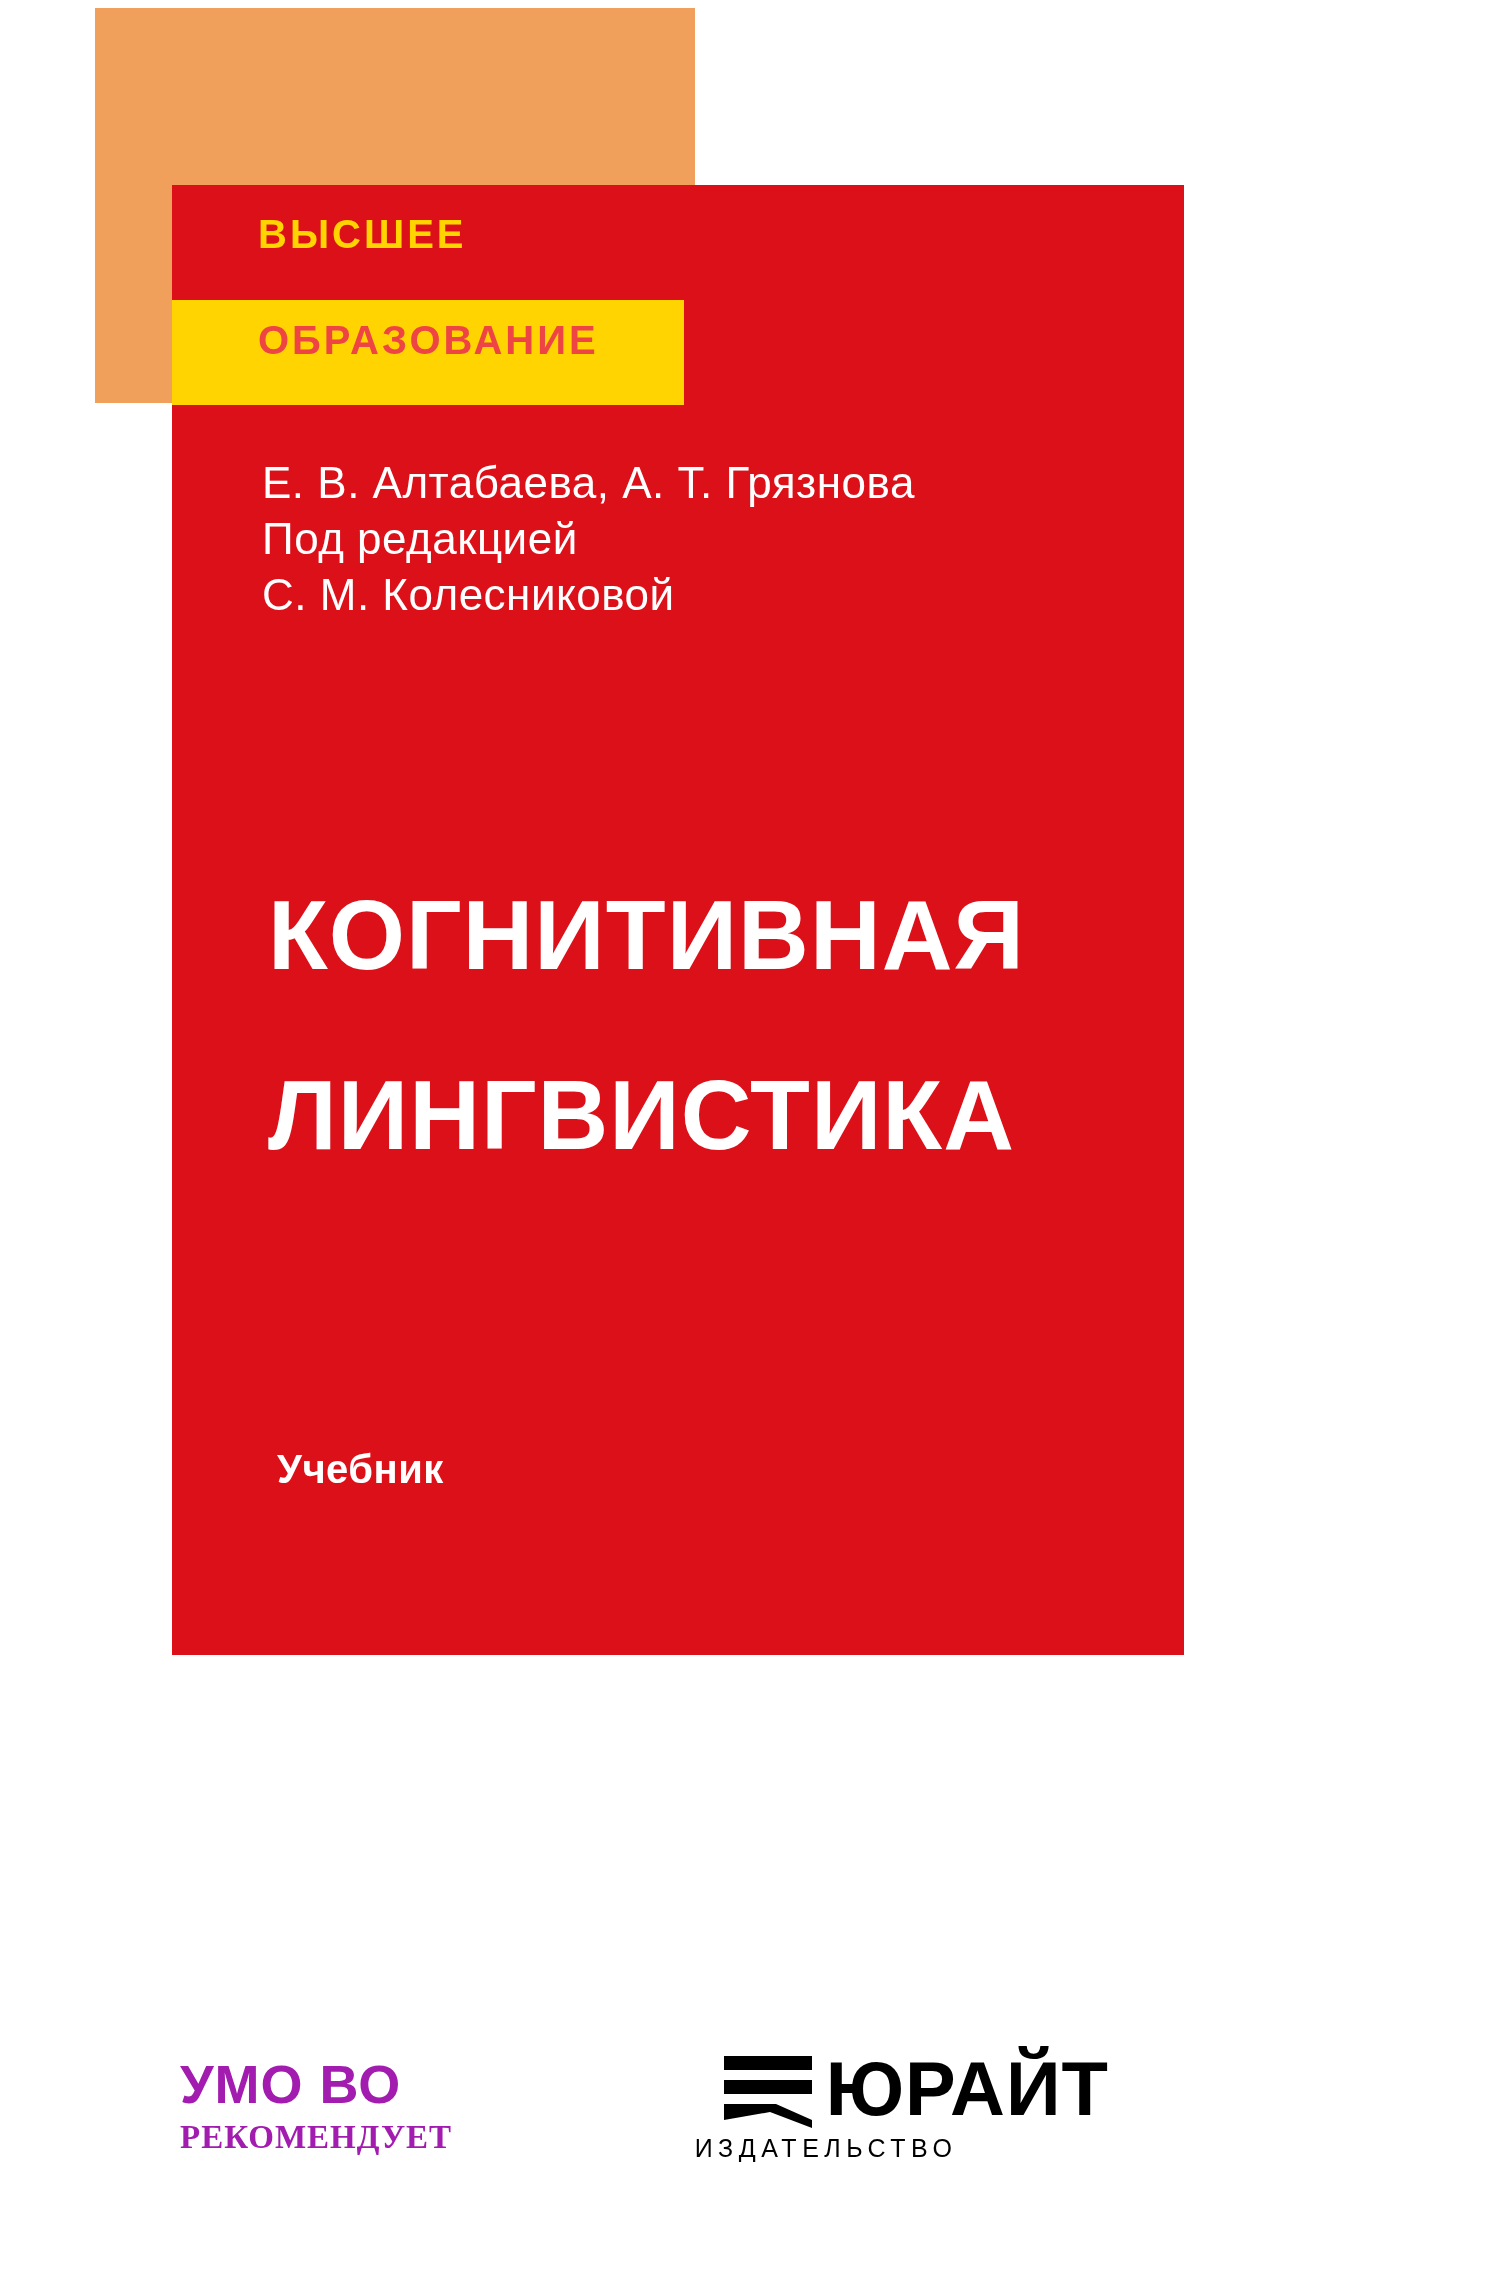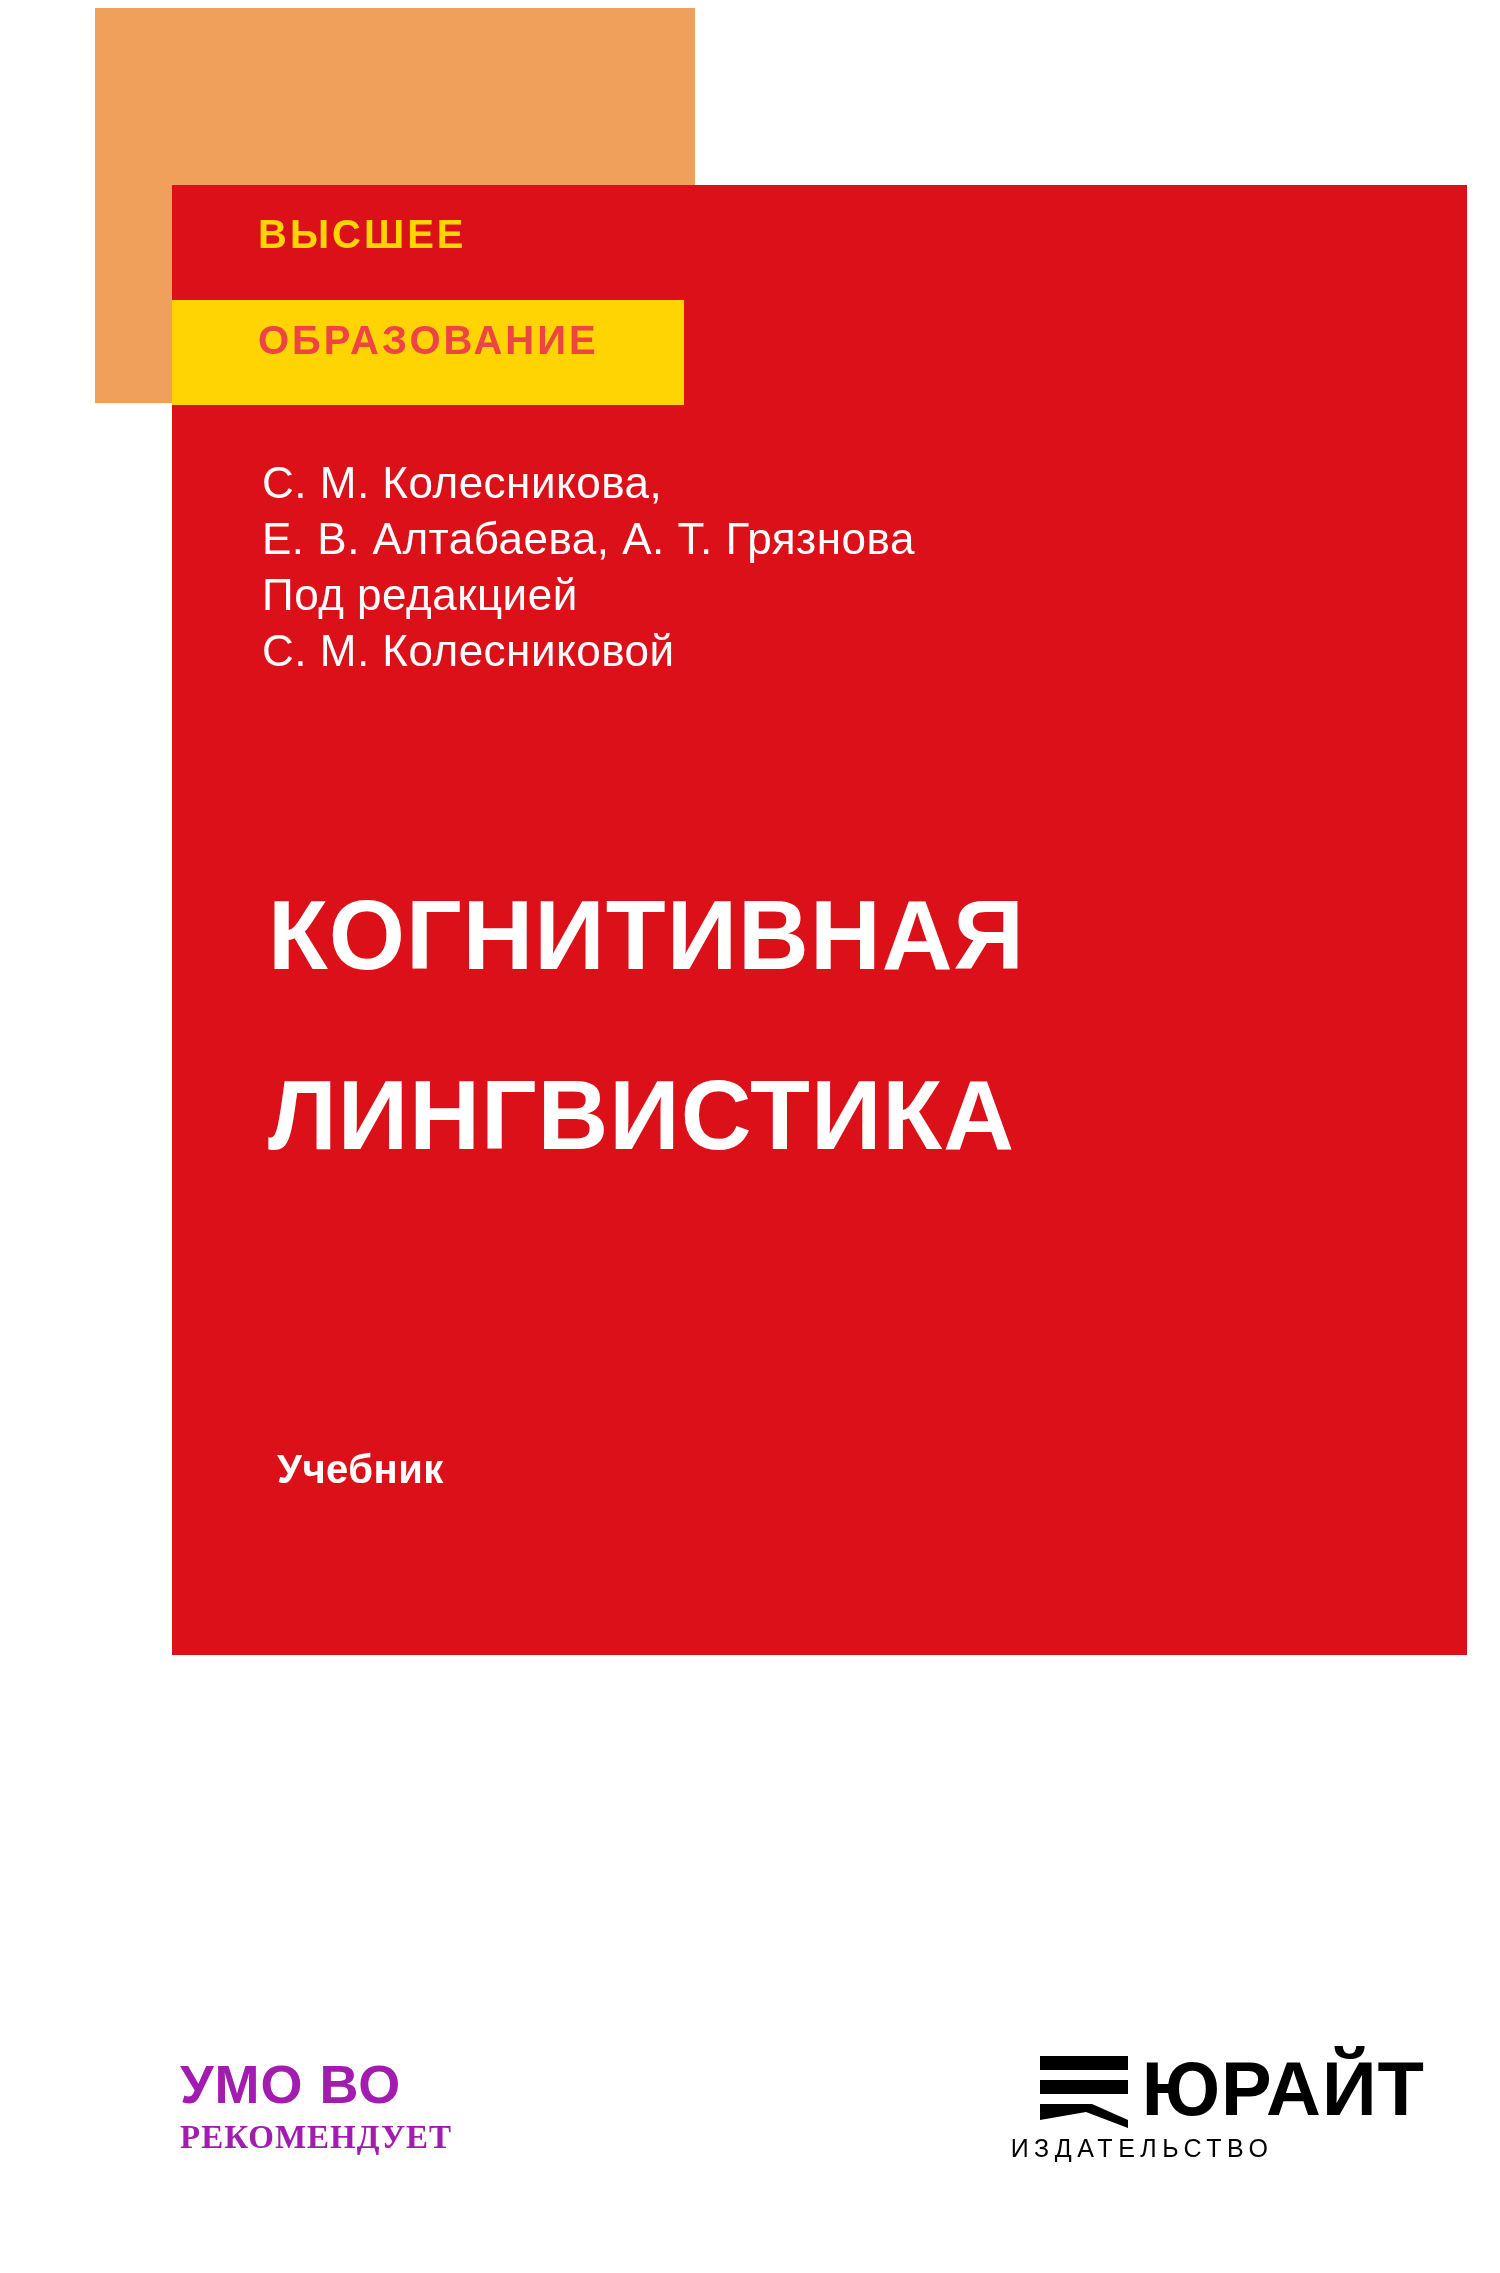--- a/index.html
+++ b/index.html
@@ -5,21 +5,21 @@
   html, body {
     margin: 0;
     padding: 0;
     background: #ffffff;
   }
   body {
     font-family: "Liberation Sans", sans-serif;
   }
   .cover {
     position: relative;
-    width: 1500px;
+    width: 1184px;
     height: 2273px;
     background: #ffffff;
     overflow: hidden;
   }
   
   .orange-block {
     position: absolute;
     left: 95px;
     top: 8px;
     width: 600px;
@@ -163,21 +163,20 @@
 <div class="cover">
 
   <div class="orange-block"></div>
   <div class="red-block"></div>
   <div class="series-banner"></div>
 
   <div class="series-line-1">ВЫСШЕЕ</div>
   <div class="series-line-2">ОБРАЗОВАНИЕ</div>
 
   <div class="authors">
-    <div>С. М. Колесникова,</div>
     <div>Е. В. Алтабаева, А. Т. Грязнова</div>
     <div>Под редакцией</div>
     <div>С. М. Колесниковой</div>
   </div>
 
   <div class="title">
     <div>КОГНИТИВНАЯ</div>
     <div>ЛИНГВИСТИКА</div>
   </div>
 

